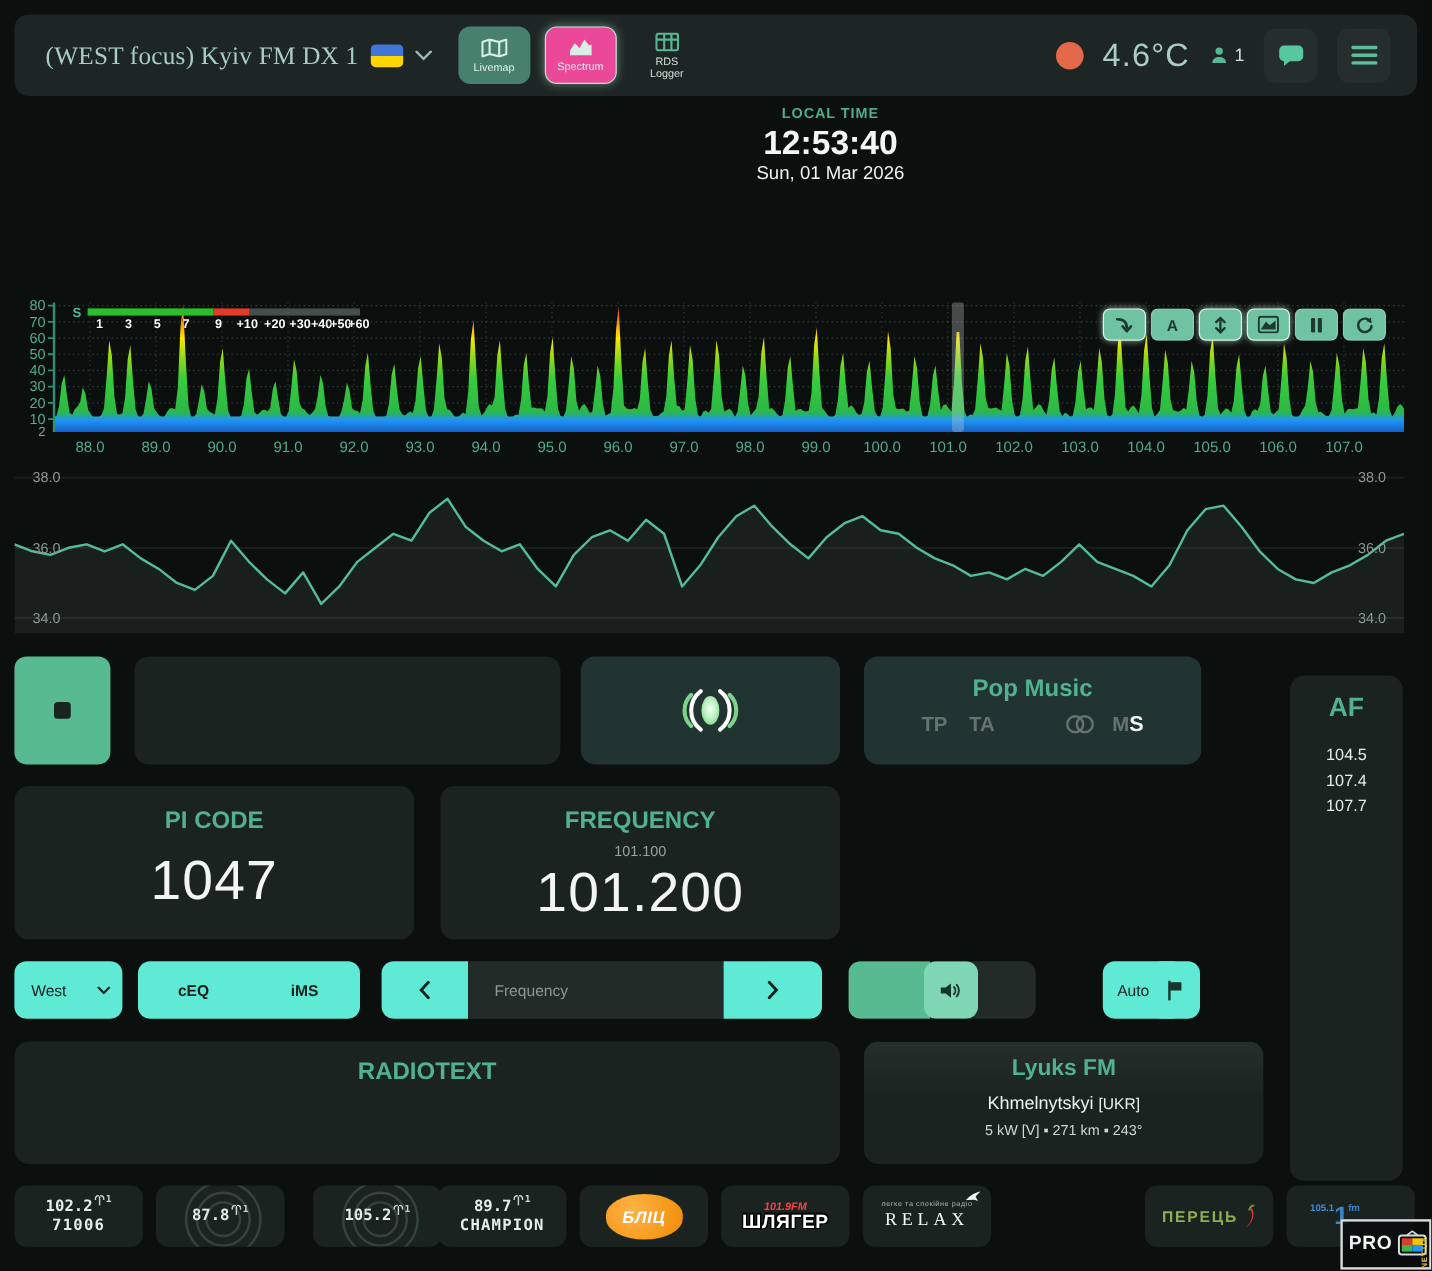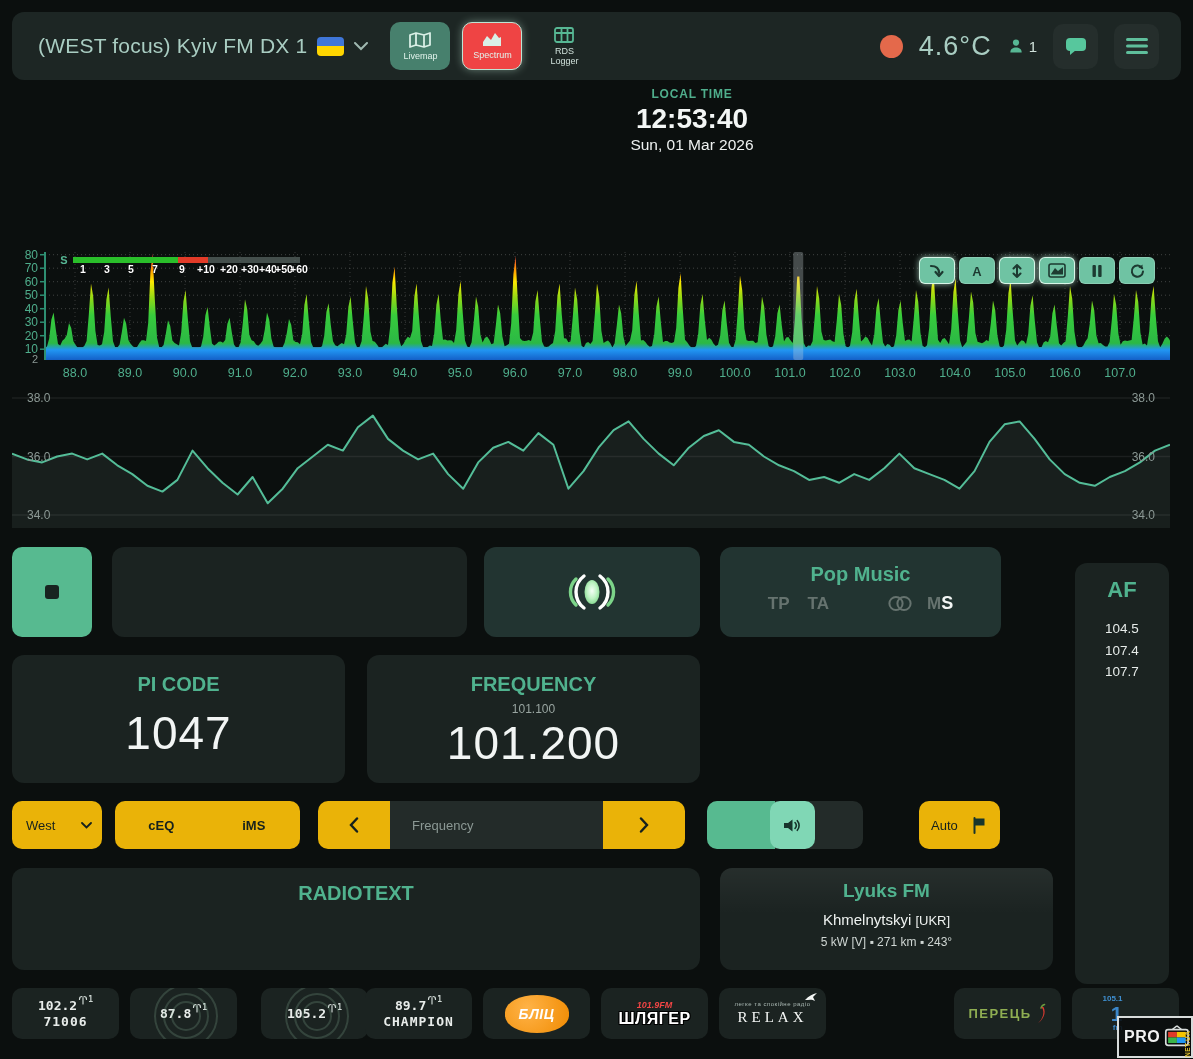--- a/index.html
+++ b/index.html
@@ -6,28 +6,28 @@
   .page{position:relative;width:1193px;height:1059px;background:#0b0f0e;overflow:hidden;
         font-family:"Liberation Sans",sans-serif;color:#e8ecea;}
   .card{position:absolute;background:#1b2321;border-radius:12px;}
   .tealcard{position:absolute;background:#223431;border-radius:12px;}
   .title-teal{color:#50b28e;font-weight:bold;}
 
   
   .topbar{position:absolute;left:12px;top:12px;width:1169px;height:68px;background:#1d2624;
           border-radius:12px;display:flex;align-items:center;}
   .server-sel{display:flex;align-items:center;gap:10px;margin-left:26px;cursor:pointer;}
-  .server-title{font-size:21px;font-weight:400;color:#a9cdc2;letter-spacing:.2px;}
+  .server-title{font-size:21px;font-weight:400;color:#a9cdc2;letter-spacing:.2px;font-family:Liberation Serif, serif;}
   .flag-ua{width:27px;height:19px;border-radius:4px;
            background:linear-gradient(#3f76d8 50%,#ffd500 50%);}
   .nav{display:flex;align-items:flex-start;gap:12px;margin-left:22px;}
   .nav-btn{width:60px;height:48px;border-radius:10px;background:#47806d;border:none;cursor:pointer;
            display:flex;flex-direction:column;align-items:center;justify-content:center;gap:3px;
            color:#e2f3ec;font-size:9px;font-family:inherit;}
-  .nav-btn.active{background:#ef4444;border:1.5px solid #bfe4d4;box-shadow:0 0 8px rgba(190,230,210,.45);}
+  .nav-btn.active{background:#ec4899;border:1.5px solid #bfe4d4;box-shadow:0 0 8px rgba(190,230,210,.45);}
   .nav-btn.plain{background:transparent;color:#cfe0da;}
   .topbar-right{margin-left:auto;display:flex;align-items:center;gap:16px;margin-right:22px;}
   .sun-dot{width:23px;height:23px;border-radius:50%;background:#e4694b;}
   .temp{font-size:27px;font-weight:300;color:#a9cdc2;letter-spacing:1px;}
   .users{display:flex;align-items:center;gap:5px;color:#cfe0da;font-size:15px;}
   .iconbtn{width:45px;height:45px;border-radius:10px;background:#252e2c;border:none;cursor:pointer;
            display:flex;align-items:center;justify-content:center;}
 
   
   .clock{position:absolute;left:542px;top:87px;width:300px;text-align:center;}
@@ -68,21 +68,21 @@
   .freq-prev{font-size:12px;color:#98a4a0;margin-top:6px;}
   .freq-value{font-size:46px;font-weight:300;color:#f2f5f4;margin-top:0;letter-spacing:1px;}
   .sig-peak{font-size:12.5px;color:#d4dbd8;margin-top:6px;}
   .sig-line{margin-top:0;}
   .sig-main{font-size:42px;font-weight:600;color:#f2f5f4;}
   .sig-dec{font-size:42px;font-weight:300;color:#8d9995;}
   .sig-unit{font-size:20px;color:#8d9995;margin-left:8px;}
 
   
   .ctl{position:absolute;top:801px;height:48px;box-sizing:border-box;}
-  .teal{background:#eab308;border:none;cursor:pointer;font-family:inherit;}
+  .teal{background:#5eead4;border:none;cursor:pointer;font-family:inherit;}
   .sel{border-radius:10px;display:flex;align-items:center;color:#16211d;font-size:13px;}
   .sel-west{left:12px;width:90px;padding-left:14px;}
   .sel-auto{left:919px;width:68px;padding-left:12px;}
   .sel .chev{margin-left:auto;margin-right:10px;}
   .eq-pill{left:115px;width:185px;border-radius:10px;display:flex;}
   .eq-half{flex:1;display:flex;align-items:center;justify-content:center;
            font-size:13px;font-weight:bold;color:#16211d;cursor:pointer;}
   .tune-left{left:318px;width:72px;border-radius:10px 0 0 10px;display:flex;align-items:center;justify-content:center;}
   .tune-input{left:390px;width:213px;background:#232b29;border:none;color:#c9d2cf;font-size:13px;
               font-family:inherit;padding-left:22px;outline:none;}
@@ -117,21 +117,21 @@
   .blitz-blob{background:radial-gradient(circle at 35% 35%,#ffb347,#f08a00);border-radius:50%/46%;
               width:64px;height:38px;display:flex;align-items:center;justify-content:center;
               color:#fff;font-weight:bold;font-size:14px;font-style:italic;letter-spacing:.5px;}
   .shl-top{color:#f24545;font-size:9px;font-weight:bold;font-style:italic;}
   .shl-main{color:#fff;font-size:16px;font-weight:bold;letter-spacing:.5px;
             text-shadow:-1px -1px 0 #000,1px -1px 0 #000,-1px 1px 0 #000,1px 1px 0 #000;}
   .relax-top{color:#aab8b3;font-size:6px;letter-spacing:.5px;}
   .relax-main{color:#f4f6f5;font-family:"Liberation Serif",serif;font-size:15px;letter-spacing:4px;margin-top:2px;}
   .lux-main{color:#f4f6f5;font-family:"Liberation Serif",serif;font-style:italic;font-size:15px;}
   .per-main{color:#8fae52;font-weight:800;font-size:13px;letter-spacing:1.5px;}
-  .fm1{display:flex;flex-direction:column;align-items:flex-end;line-height:1;margin-right:26px;}
+  .fm1{display:flex;align-items:flex-start;line-height:1;margin-right:26px;}
   .fm1-top{color:#3f8fd0;font-size:8px;font-weight:bold;}
   .fm1-main{color:#3b86c8;font-size:21px;font-weight:900;}
   .fm1-sub{color:#3b86c8;font-size:8px;font-weight:bold;}
 
   .protv{position:absolute;right:0;bottom:1px;width:76px;height:42px;background:rgba(10,13,12,.88);
          border:2px solid #d8dcdb;box-sizing:border-box;display:flex;align-items:center;
          padding-left:5px;gap:3px;}
   .protv-pro{color:#f2f2f2;font-weight:900;font-size:16px;letter-spacing:.5px;}
   .protv-side{position:absolute;right:0px;top:1px;height:38px;writing-mode:vertical-rl;transform:rotate(180deg);
               font-size:6.5px;font-weight:bold;color:#e6c52e;letter-spacing:.5px;}

